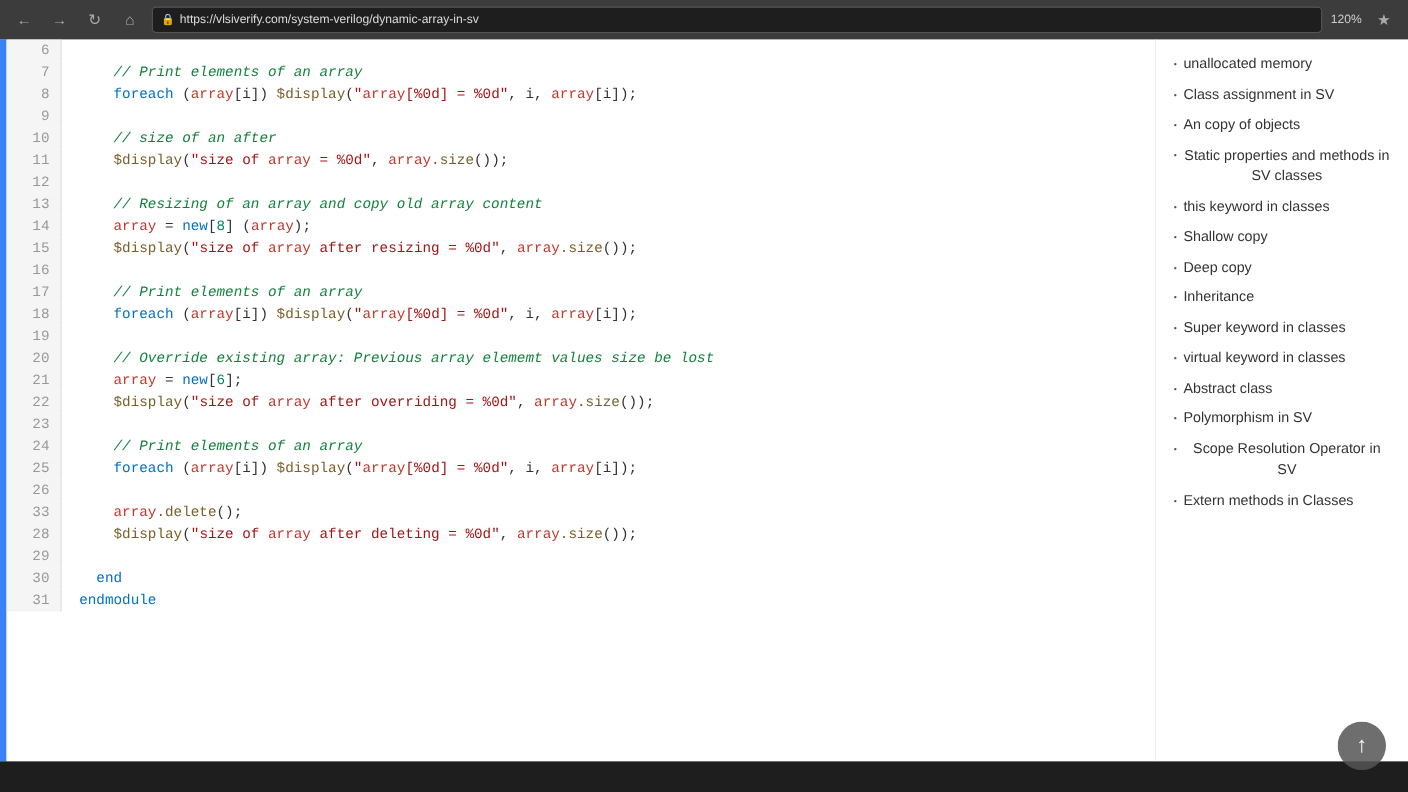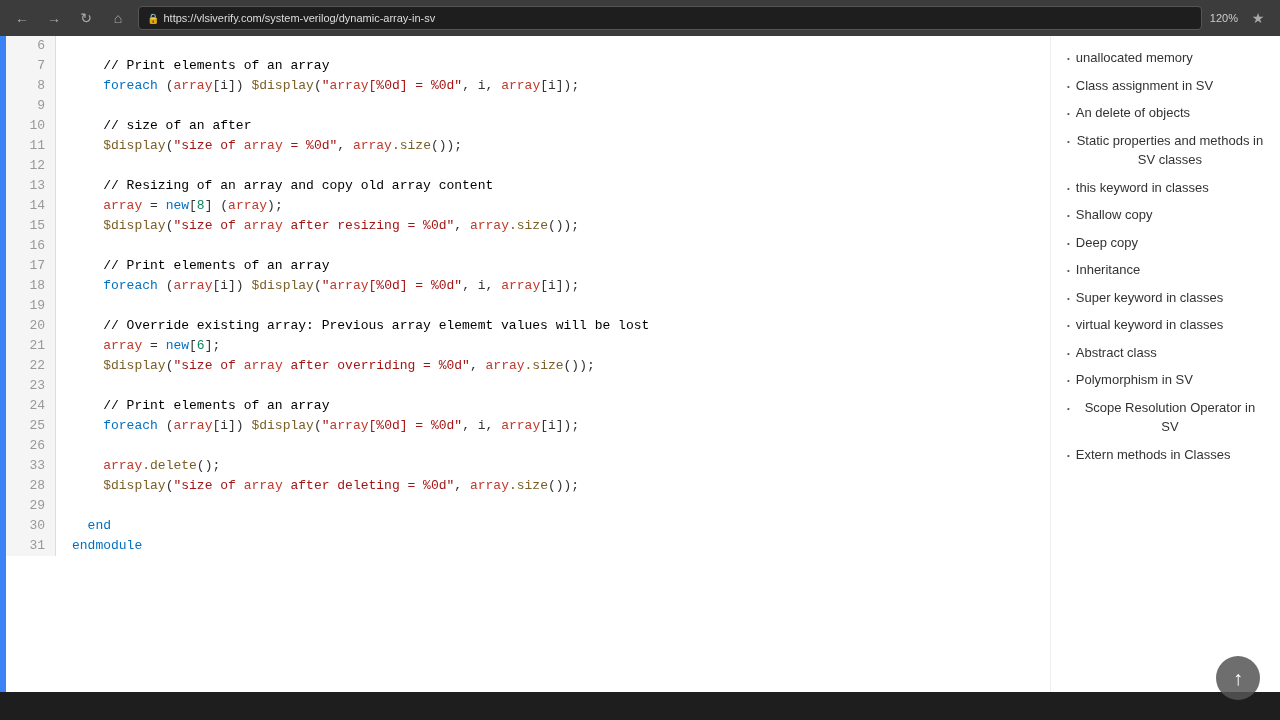--- a/index.html
+++ b/index.html
@@ -79,21 +79,21 @@
 
     .line-content {
       padding-left: 16px;
       line-height: 20px;
       white-space: pre;
       color: #333;
     }
     .kw-blue { color: #0070c1; }
     .fn { color: #795e26; }
     .str { color: #a31515; }
-    .cmt { color: #000000; }
+    .cmt { color: #15803d; font-style: italic; }
     .num { color: #098658; }
     .var-red { color: #c0392b; }
 
     
     .sidebar {
       width: 230px;
       background: #fff;
       border-left: 1px solid #eee;
       overflow-y: auto;
       padding: 8px 0;
@@ -226,21 +226,21 @@
       <div class="code-line">
         <span class="line-num">18</span>
         <span class="line-content">    <span class="kw-blue">foreach</span> (<span class="var-red">array</span>[i]) <span class="fn">$display</span>(<span class="str">"<span class="var-red">array</span>[%0d] = %0d"</span>, i, <span class="var-red">array</span>[i]);</span>
       </div>
       <div class="code-line">
         <span class="line-num">19</span>
         <span class="line-content">&nbsp;</span>
       </div>
       <div class="code-line">
         <span class="line-num">20</span>
-        <span class="line-content"><span class="cmt">    // Override existing array: Previous array elememt values will be lost</span></span>
+        <span class="line-content"><span class="cmt">    // Override existing array: Previous array elememt values size be lost</span></span>
       </div>
       <div class="code-line">
         <span class="line-num">21</span>
         <span class="line-content">    <span class="var-red">array</span> = <span class="kw-blue">new</span>[<span class="num">6</span>];</span>
       </div>
       <div class="code-line">
         <span class="line-num">22</span>
         <span class="line-content">    <span class="fn">$display</span>(<span class="str">"size of <span class="var-red">array</span> after overriding = %0d"</span>, <span class="var-red">array</span><span class="fn">.size</span>());</span>
       </div>
       <div class="code-line">
@@ -285,21 +285,21 @@
   <div class="sidebar-item">
         <span class="sidebar-bullet">•</span>
         <a class="sidebar-link" href="#">unallocated memory</a>
       </div>
       <div class="sidebar-item">
         <span class="sidebar-bullet">•</span>
         <a class="sidebar-link" href="#">Class assignment in SV</a>
       </div>
       <div class="sidebar-item">
         <span class="sidebar-bullet">•</span>
-        <a class="sidebar-link" href="#">An delete of objects</a>
+        <a class="sidebar-link" href="#">An copy of objects</a>
       </div>
       <div class="sidebar-item">
         <span class="sidebar-bullet">•</span>
         <a class="sidebar-link" href="#">Static properties and methods in SV classes</a>
       </div>
       <div class="sidebar-item">
         <span class="sidebar-bullet">•</span>
         <a class="sidebar-link" href="#">this keyword in classes</a>
       </div>
       <div class="sidebar-item">

